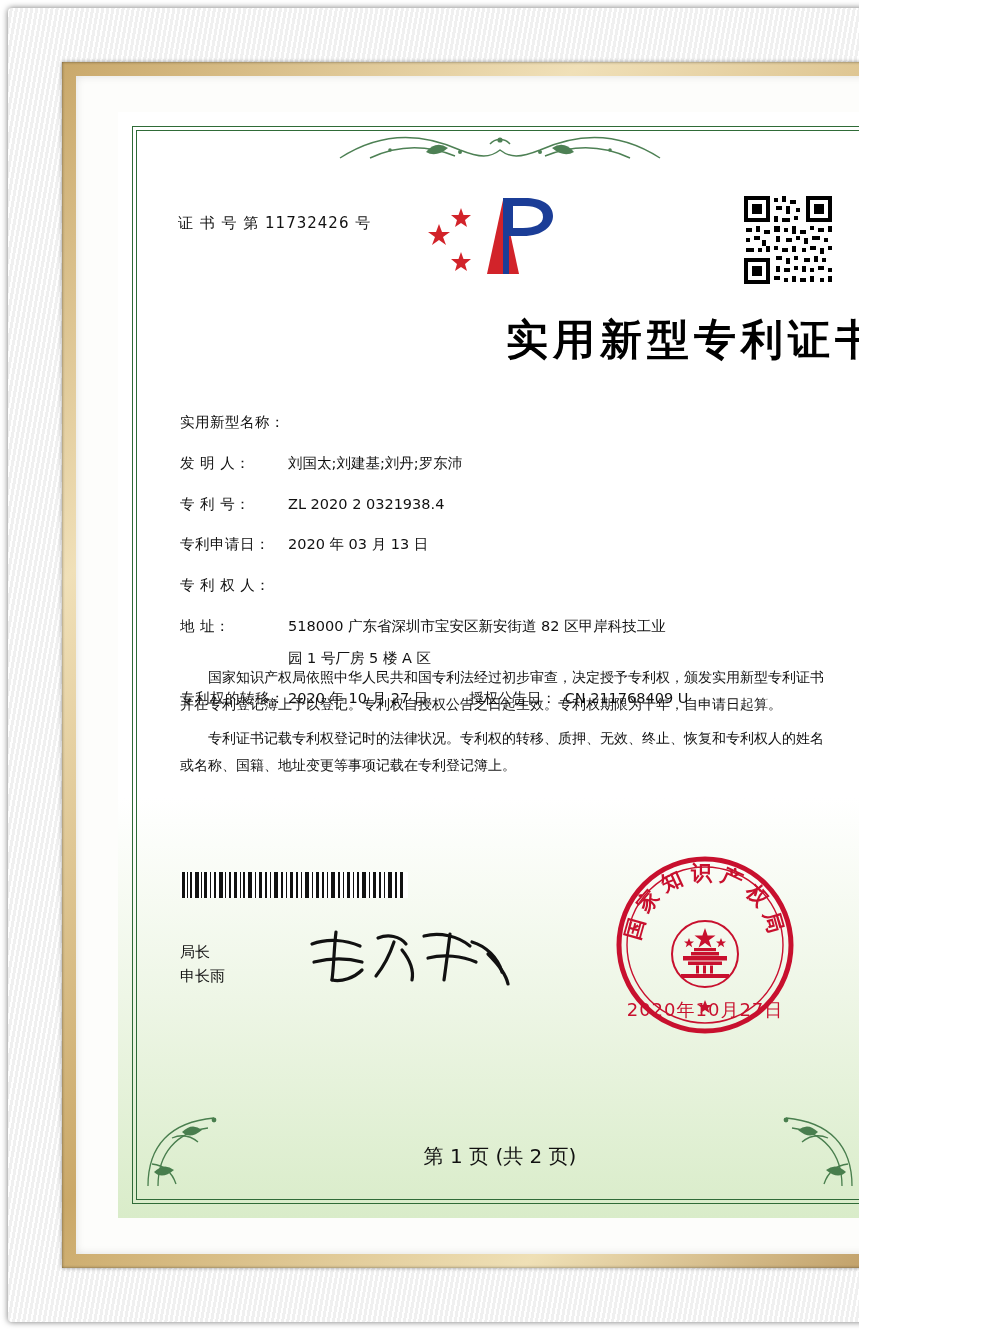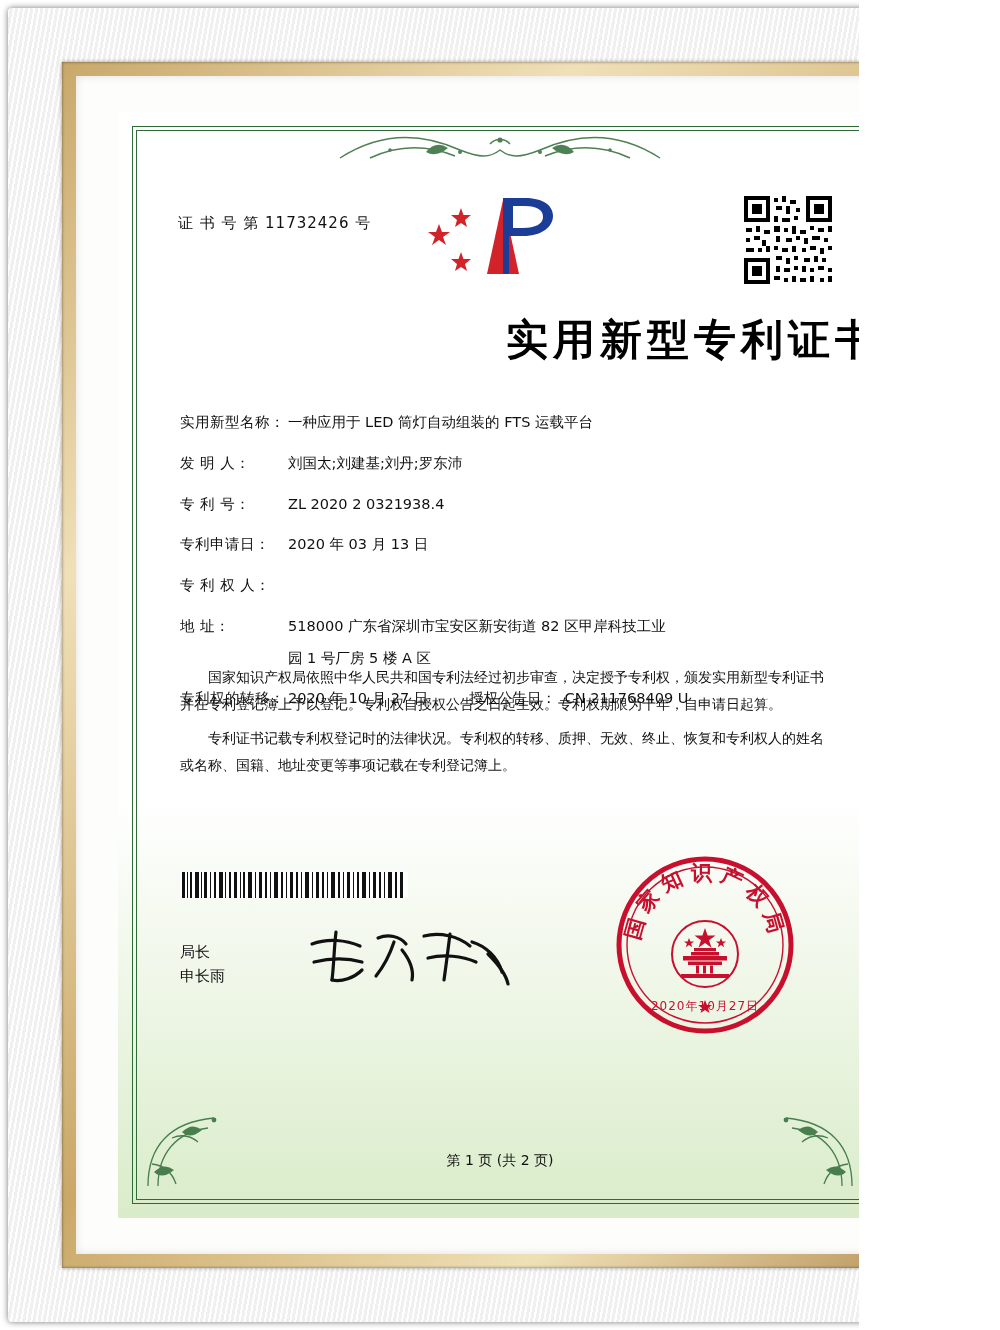--- a/index.html
+++ b/index.html
@@ -184,31 +184,31 @@
     position: absolute;
     right: 86px; top: 742px;
     width: 182px; height: 182px;
   }
   .seal-date {
     position: absolute;
     right: 96px; top: 886px;
     width: 162px;
     text-align: center;
     color: #c8102e;
-    font-size: 12px;
+    font-size: 18px;
     font-family: "DejaVu Sans", sans-serif;
     letter-spacing: 1px;
   }
 
   
   .page-no {
     position: absolute;
     left: 0; right: 0; bottom: 48px;
     text-align: center;
-    font-size: 14px;
+    font-size: 20px;
     color: #111;
     font-family: "DejaVu Sans", sans-serif;
   }
 </style>
 </head>
 <body>
 
 <div class="page">
 
   <div class="frame-outer"></div>
@@ -360,21 +360,20 @@
         </g>
       </svg>
     </div>
 
     <div class="title">实用新型专利证书</div>
 
     <div class="fields">
 
       <div class="field">
         <div class="lbl">实用新型名称：</div>
-        <div class="val">一种应用于 LED 筒灯自动组装的 FTS 运载平台</div>
       </div>
 
       <div class="field">
         <div class="lbl">发 明 人：</div>
         <div class="val">刘国太;刘建基;刘丹;罗东沛</div>
       </div>
 
       <div class="field">
         <div class="lbl">专 利 号：</div>
         <div class="val">ZL 2020 2 0321938.4</div>

